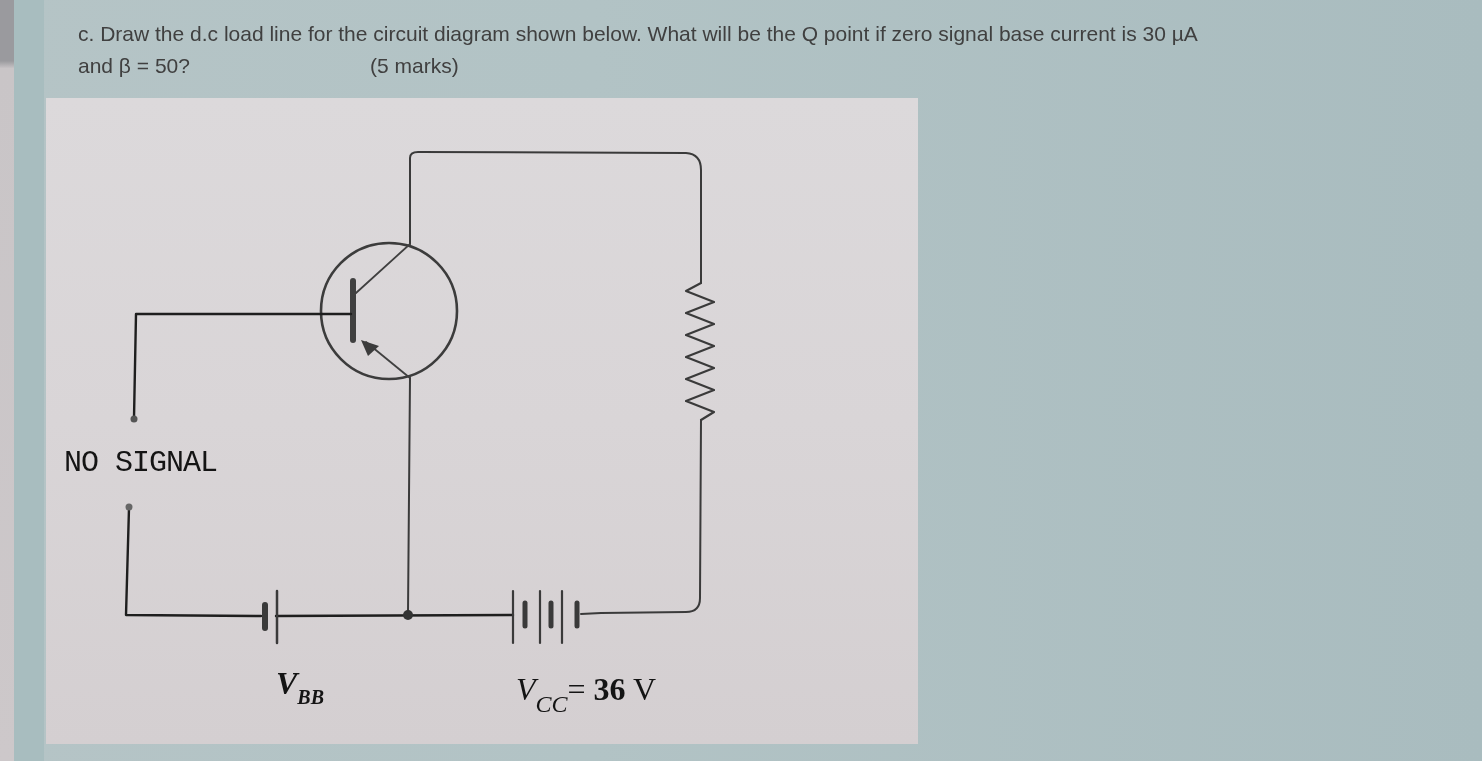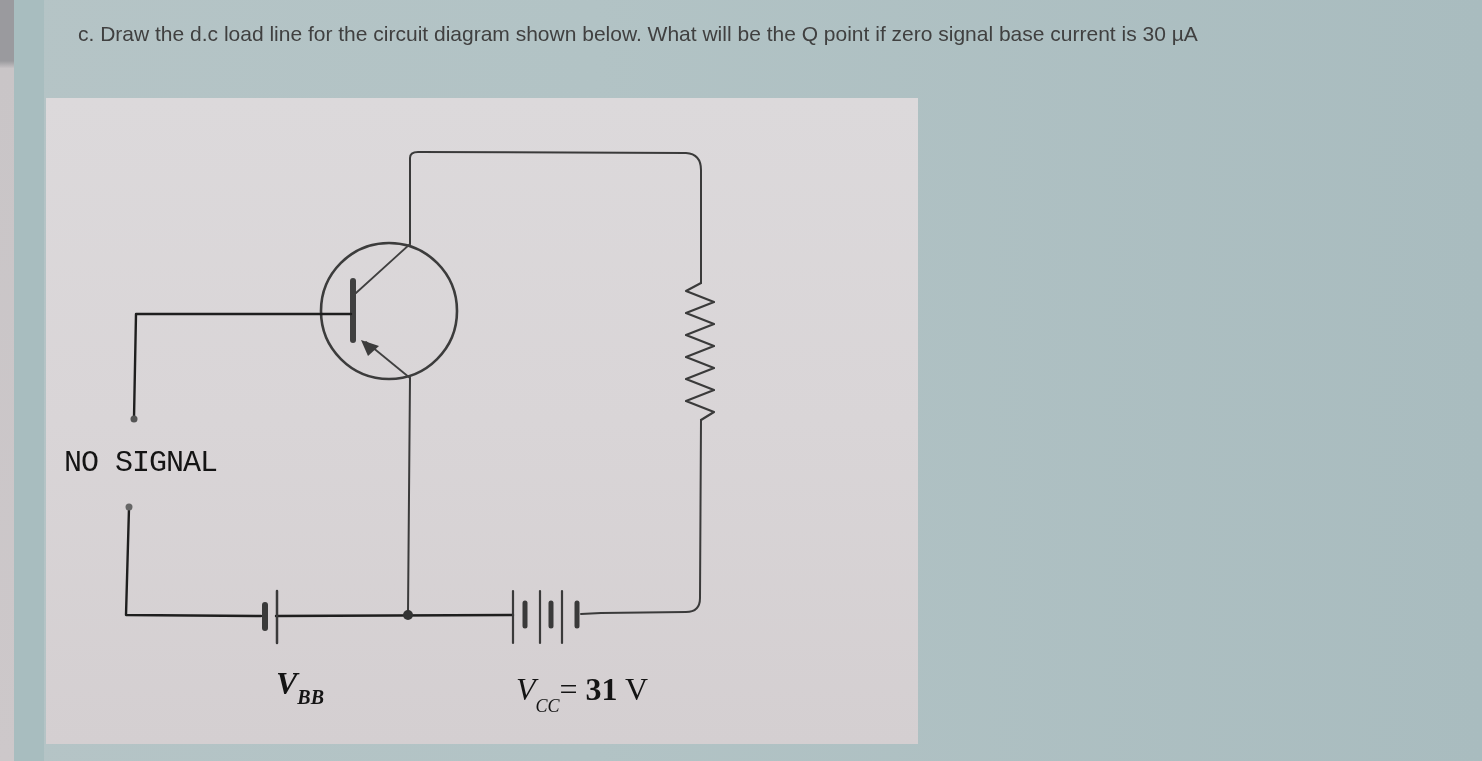--- a/index.html
+++ b/index.html
@@ -31,31 +31,35 @@
     .lbl { position: absolute; color: #141414; }
     .no-signal { left: 18px; top: 348px; font-size: 30px; font-family: Liberation Mono, monospace; letter-spacing: -1px; }
     .rc-label { left: 690px; top: 265px; font-size: 32px; font-family: "Liberation Serif", serif; }
     .rc-label .it { font-style: italic; }
     .rc-label sub { font-size: 20px; font-style: italic; vertical-align: -8px; }
     .rc-label b { font-weight: bold; }
     .vbb-label { left: 230px; top: 567px; font-size: 32px; font-family: "Liberation Serif", serif; font-style: italic; font-weight: bold; }
     .vbb-label sub { font-size: 20px; vertical-align: -10px; }
     .vcc-label { left: 470px; top: 573px; font-size: 32px; font-family: "Liberation Serif", serif; }
     .vcc-label .it { font-style: italic; }
-    .vcc-label sub { font-size: 18px; font-style: italic; vertical-align: -12px; }
+    .vcc-label sub { font-size: 24px; font-style: italic; vertical-align: -12px; }
     .vcc-label b { font-weight: bold; }
   </style>
 </head>
 <body>
 
 <div class="left-strip"></div>
 <div class="left-strip2"></div>
 
 <div class="question">
   <div>c. Draw the d.c load line for the circuit diagram shown below. What will be the Q point if zero signal base current is 30 µA</div>
+  <div class="q-line2">
+    <span class="q-beta">and β = 50?</span>
+    <span class="q-marks">(5 marks)</span>
+  </div>
 </div>
 
 <div class="figure">
   <svg width="872" height="646" viewBox="0 0 872 646">
     <g fill="none" stroke="#2a2a2a" stroke-width="2.5" stroke-linecap="round" stroke-linejoin="round">
 
       <path d="M 364 146 L 364 60 Q 364 54 372 54 L 640 55 Q 655 56 655 72 L 655 185" stroke="#3a3a3a" stroke-width="2"></path>
 
       <path d="M 655 185 L 640 193 L 668 204 L 640 215 L 668 226 L 640 237 L 668 248 L 640 259 L 668 270 L 640 281 L 668 292 L 640 303 L 668 314 L 655 322" stroke="#3a3a3a" stroke-width="2.2"></path>
 
@@ -102,15 +106,15 @@
   </svg>
 
   <div class="lbl no-signal">NO SIGNAL</div>
 
 
   <div class="lbl vbb-label">
     <span>V</span><sub>BB</sub>
   </div>
 
   <div class="lbl vcc-label">
-    <span class="it">V</span><sub>CC</sub><span>= </span><b>31</b><span> V</span>
+    <span class="it">V</span><sub>CC</sub><span>= </span><b>36</b><span> V</span>
   </div>
 </div>
 
 </body></html>

